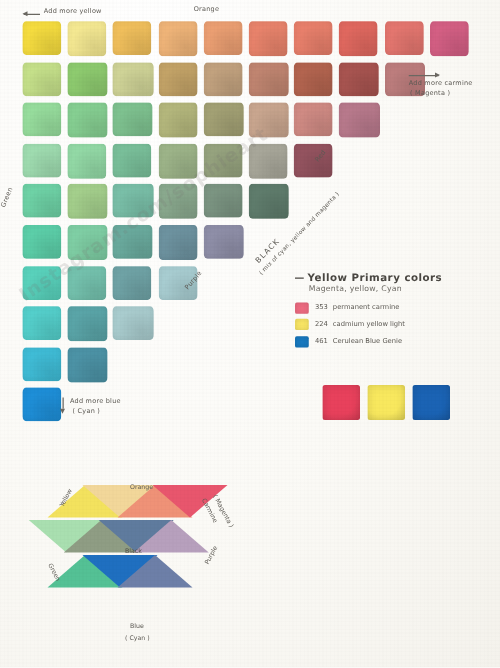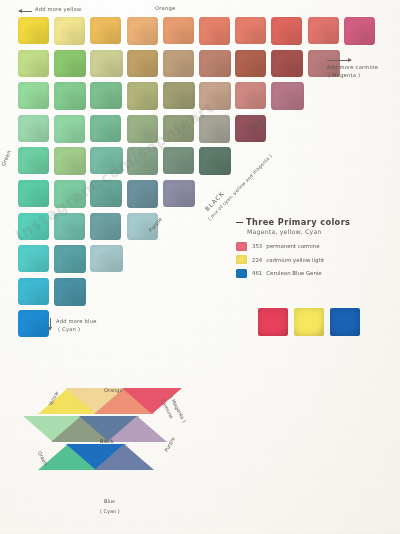--- a/index.html
+++ b/index.html
@@ -165,21 +165,21 @@
 
   <span class="hand small" style="left:148px;top:230px;transform:rotate(-50deg);transform-origin:left top;">Purple</span>
 
   <div class="arrow down" style="left:50px;top:318px;"></div>
   <span class="hand small" style="left:56px;top:319px;">Add more blue</span>
   <span class="hand small" style="left:58px;top:327px;">( Cyan )</span>
 
   <div id="legend">
     <div style="display:flex;align-items:center;">
       <span style="display:inline-block;width:7px;height:1px;background:#4a4742;margin-right:3px;"></span>
-      <span class="hand big" style="position:static;">Three Primary colors</span>
+      <span class="hand big" style="position:static;">Yellow Primary colors</span>
     </div>
     <div class="hand sub" style="position:static;margin:1px 0 6px 11px;">Magenta, yellow, Cyan</div>
 
     <div class="leg-row">
       <span class="leg-chip" id="chip0" style="background: rgb(236, 107, 128);"></span>
       <span class="leg-txt">353</span>
       <span class="leg-txt" style="margin-left:4px;">permanent carmine</span>
     </div>
     <div class="leg-row">
       <span class="leg-chip" id="chip1" style="background: rgb(247, 228, 99);"></span>

